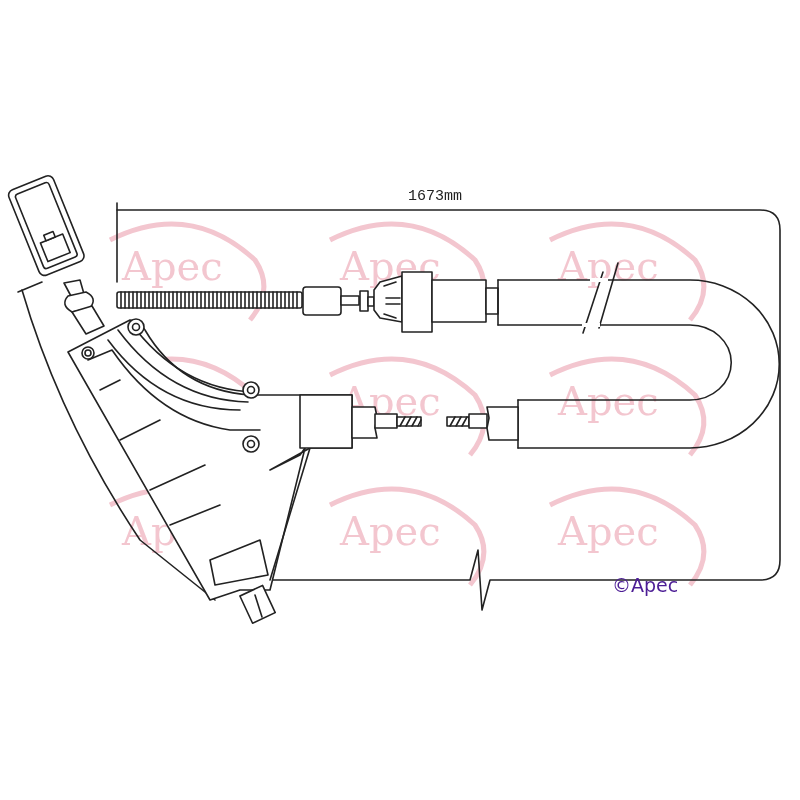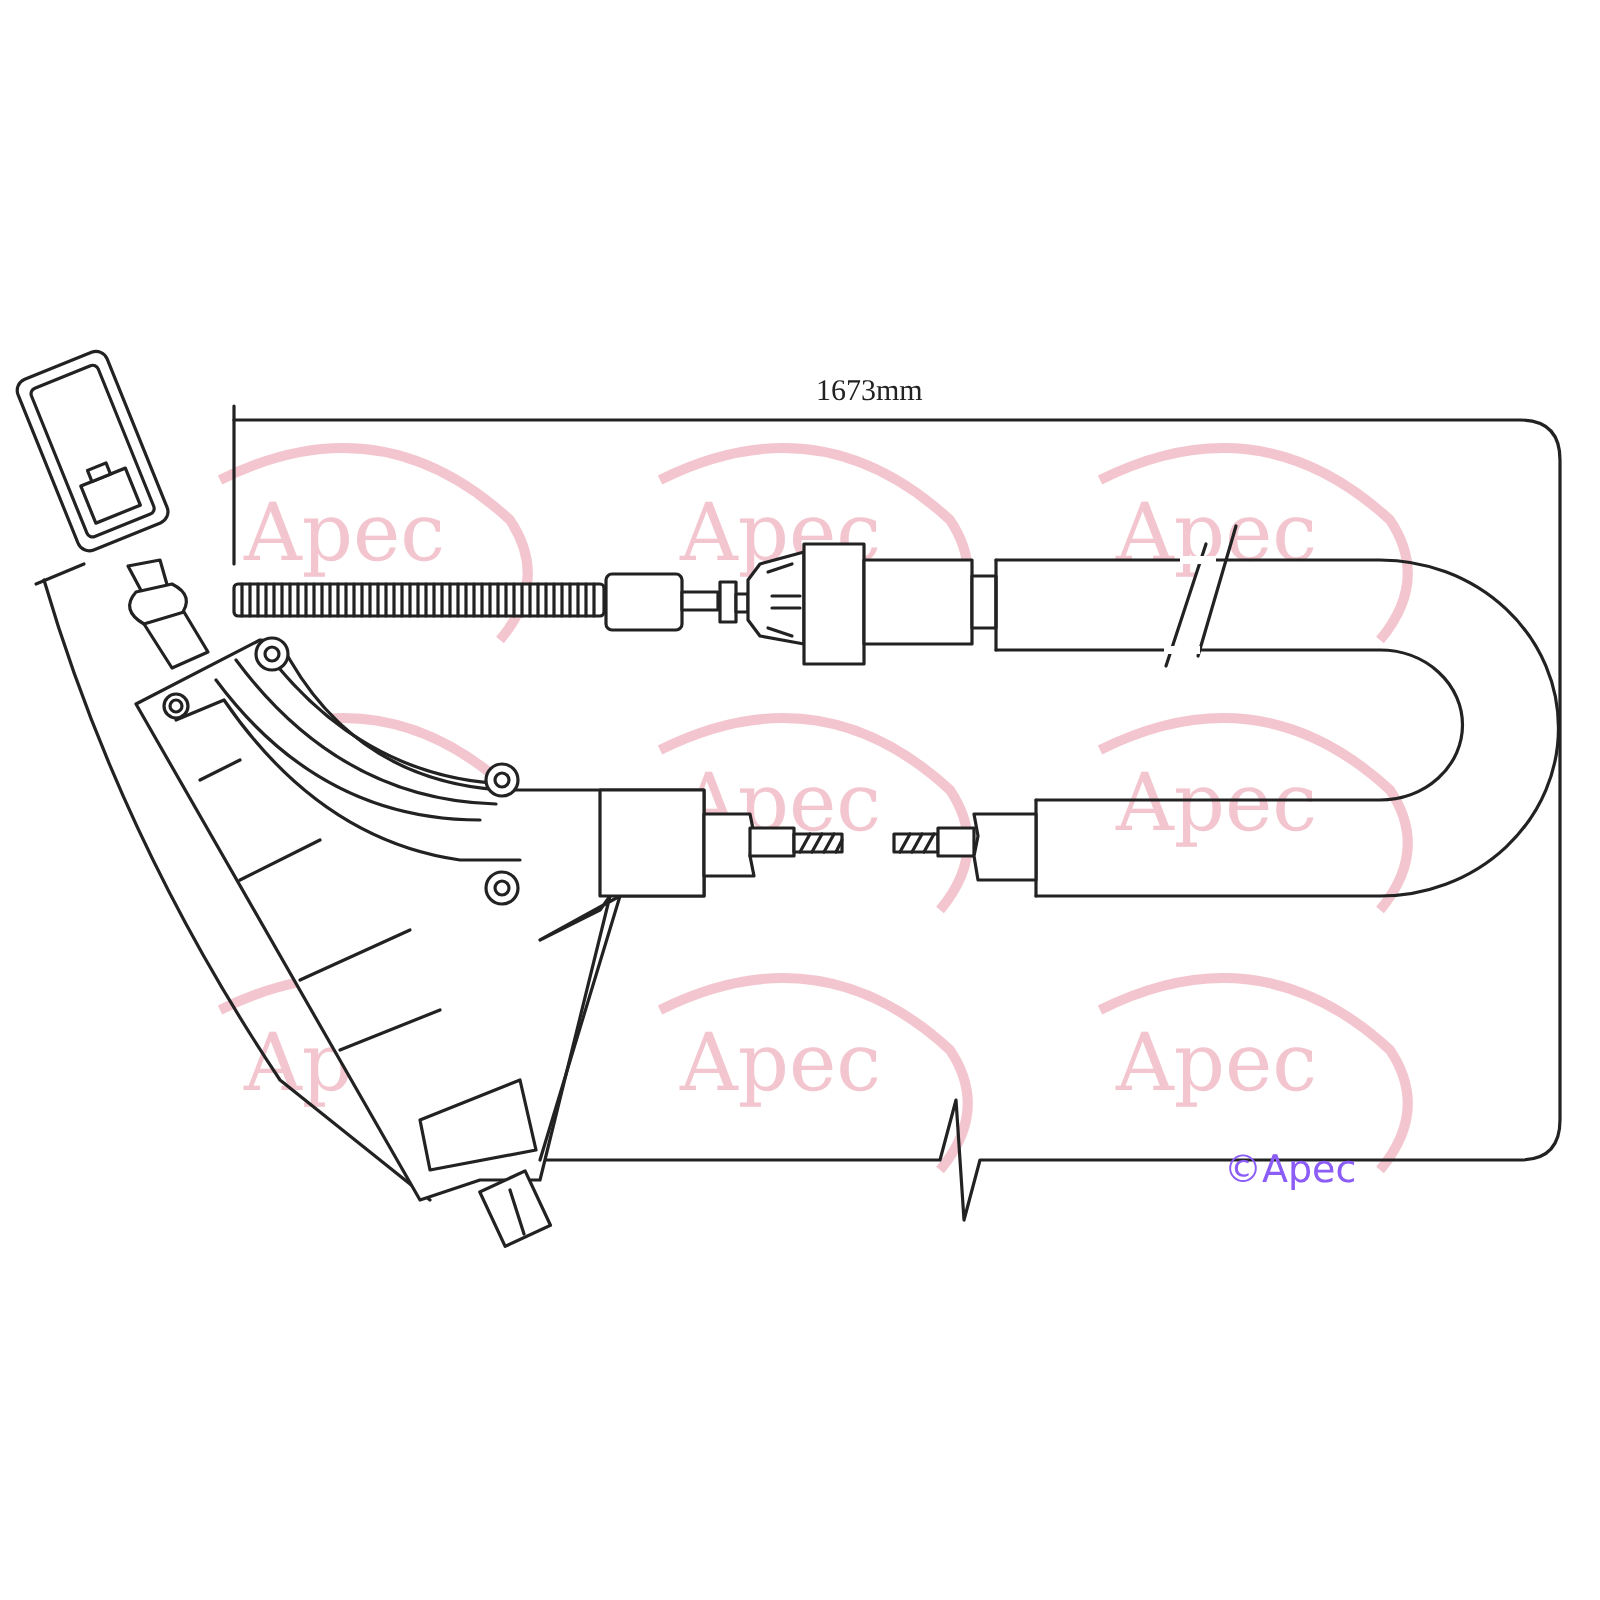--- a/index.html
+++ b/index.html
@@ -2,22 +2,22 @@
 <html><head>
 <meta charset="utf-8">
 <style>
   html, body { margin: 0; padding: 0; background: #ffffff; }
   body { width: 800px; height: 800px; position: relative; overflow: hidden; font-family: "DejaVu Sans", sans-serif; }
   #canvas { position: absolute; left: 0; top: 0; width: 800px; height: 800px; }
   .wm-text { font-family: "DejaVu Serif", serif; font-size: 40px; fill: #f3c6cf; }
   .wm-arc { fill: none; stroke: #f3c6cf; stroke-width: 5; }
   .ln { fill: none; stroke: #222; stroke-width: 1.6; stroke-linejoin: round; stroke-linecap: round; }
   .fill-w { fill: #fff; stroke: #222; stroke-width: 1.6; stroke-linejoin: round; }
-  .dim-text { position: absolute; font-family: Liberation Serif, serif; font-size: 15px; color: #222; }
-  .copyright { position: absolute; font-family: "DejaVu Sans", sans-serif; font-size: 19px; color: #8b5cf6; }
+  .dim-text { position: absolute; font-family: Liberation Mono, monospace; font-size: 15px; color: #222; }
+  .copyright { position: absolute; font-family: "DejaVu Sans", sans-serif; font-size: 19px; color: #4c1d95; }
 </style>
 </head>
 <body>
 
 <svg id="canvas" viewBox="0 0 800 800" xmlns="http://www.w3.org/2000/svg">
 
   <g>
     <g>
       <path class="wm-arc" d="M110 240 Q 190 200 255 260 Q 275 290 250 320"></path>
       <text class="wm-text" x="122" y="280">Apec</text>

